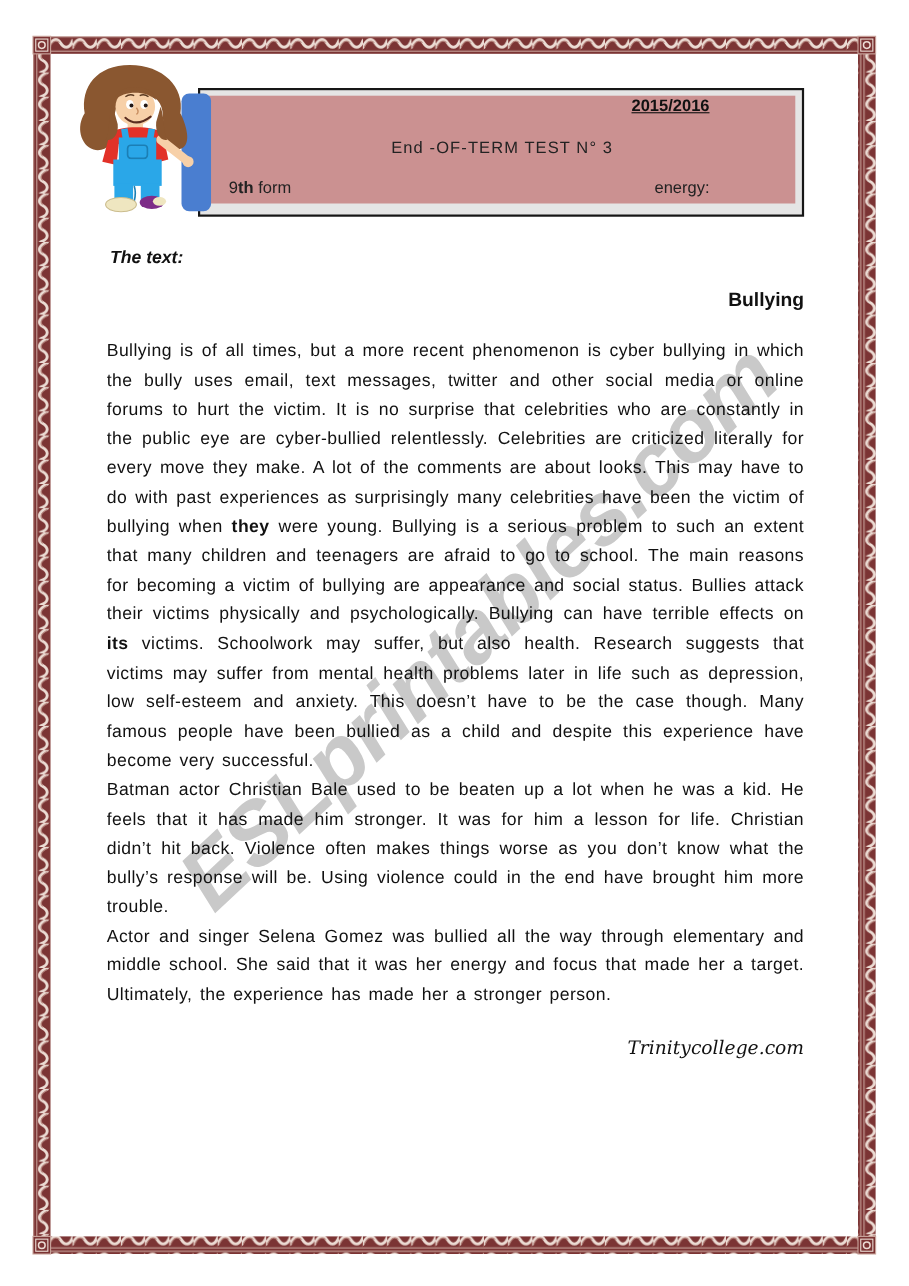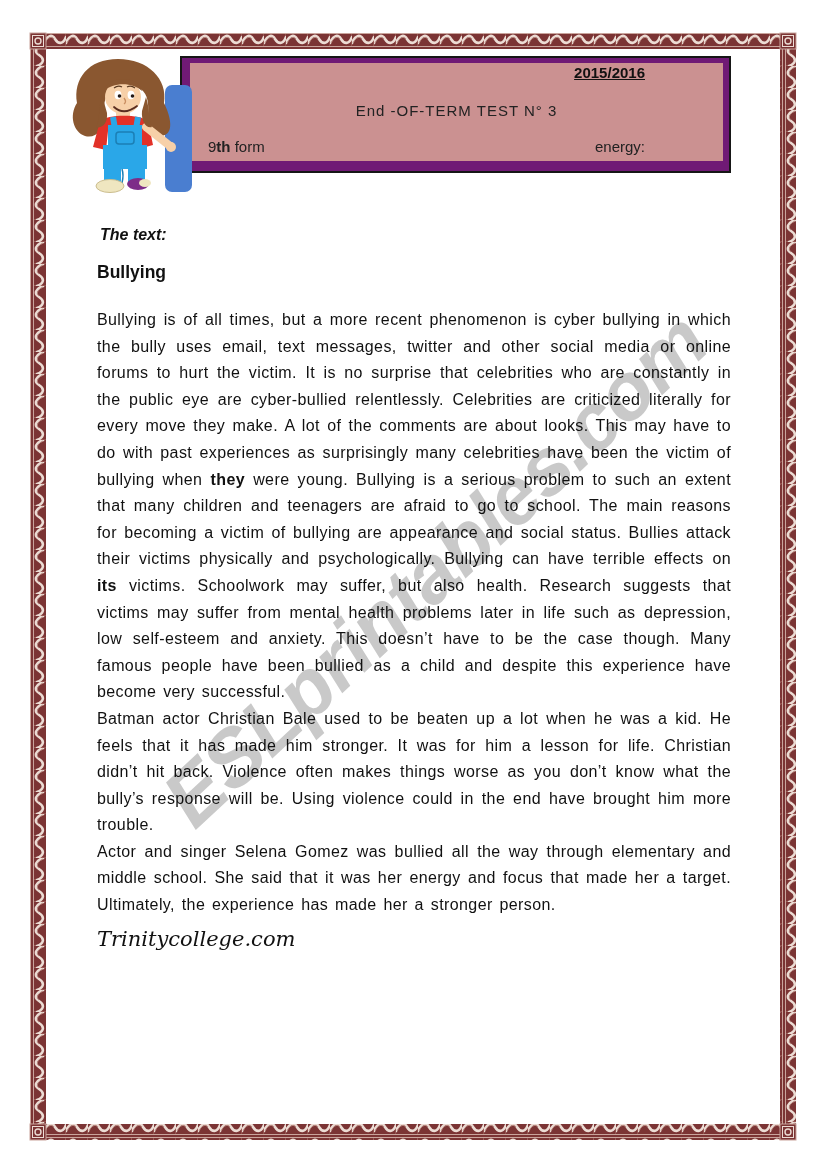--- a/index.html
+++ b/index.html
@@ -18,22 +18,22 @@
   .watermark {
     position:absolute; left:435px; top:570px;
     transform:translate(-50%,-50%) rotate(-43deg);
     font-size:80px; font-weight:bold; font-style:italic;
     letter-spacing:-1px; white-space:nowrap;
     color:#bcbcbc; opacity:0.8; z-index:1;
   }
 
   
   .header-box {
-    position:absolute; left:180px; top:56px; width:551px; height:117px;
-    background:#701a75; border:2px solid #161616; box-sizing:border-box; z-index:2;
+    position:absolute; left:180px; top:80px; width:551px; height:117px;
+    background:#e5e5e5; border:2px solid #161616; box-sizing:border-box; z-index:2;
   }
   .pink-box {
     position:absolute; left:8px; top:5px; width:533px; height:98px;
     background:#cb9191;
   }
   .year-row {
     position:absolute; top:1px; right:78px;
     font-size:15px; font-weight:bold; text-decoration:underline;
   }
   .test-title-row {
@@ -50,33 +50,33 @@
   
   .text-label {
     position:absolute; left:100px; top:226px; z-index:2;
     font-family:Liberation Sans, sans-serif; font-style:italic; font-weight:bold;
     font-size:16px;
   }
   .reading {
     position:absolute; left:97px; top:262px; width:634px; z-index:2;
   }
   .reading-title {
-    text-align:left; font-weight:bold; font-size:17.5px;
+    text-align:right; font-weight:bold; font-size:17.5px;
     margin:0 0 24px 0;
   }
   .reading p {
     margin:0; text-align:justify;
     font-size:16px; line-height:26.6px;
     word-spacing:2px; letter-spacing:0.4px;
   }
   .reading p .kw { font-weight:bold; }
   .source {
-    margin-top:8px;
+    text-align:right; margin-top:24px;
     font-family:"DejaVu Serif", serif; font-style:italic;
-    font-size:21px;
+    font-size:17px;
   }
 </style>
 </head>
 <body>
 
 <div class="page">
 
   <svg class="frame-svg" width="826" height="1169" viewBox="0 0 826 1169">
     <defs>
       <pattern id="waveH" width="22" height="16" patternUnits="userSpaceOnUse">

